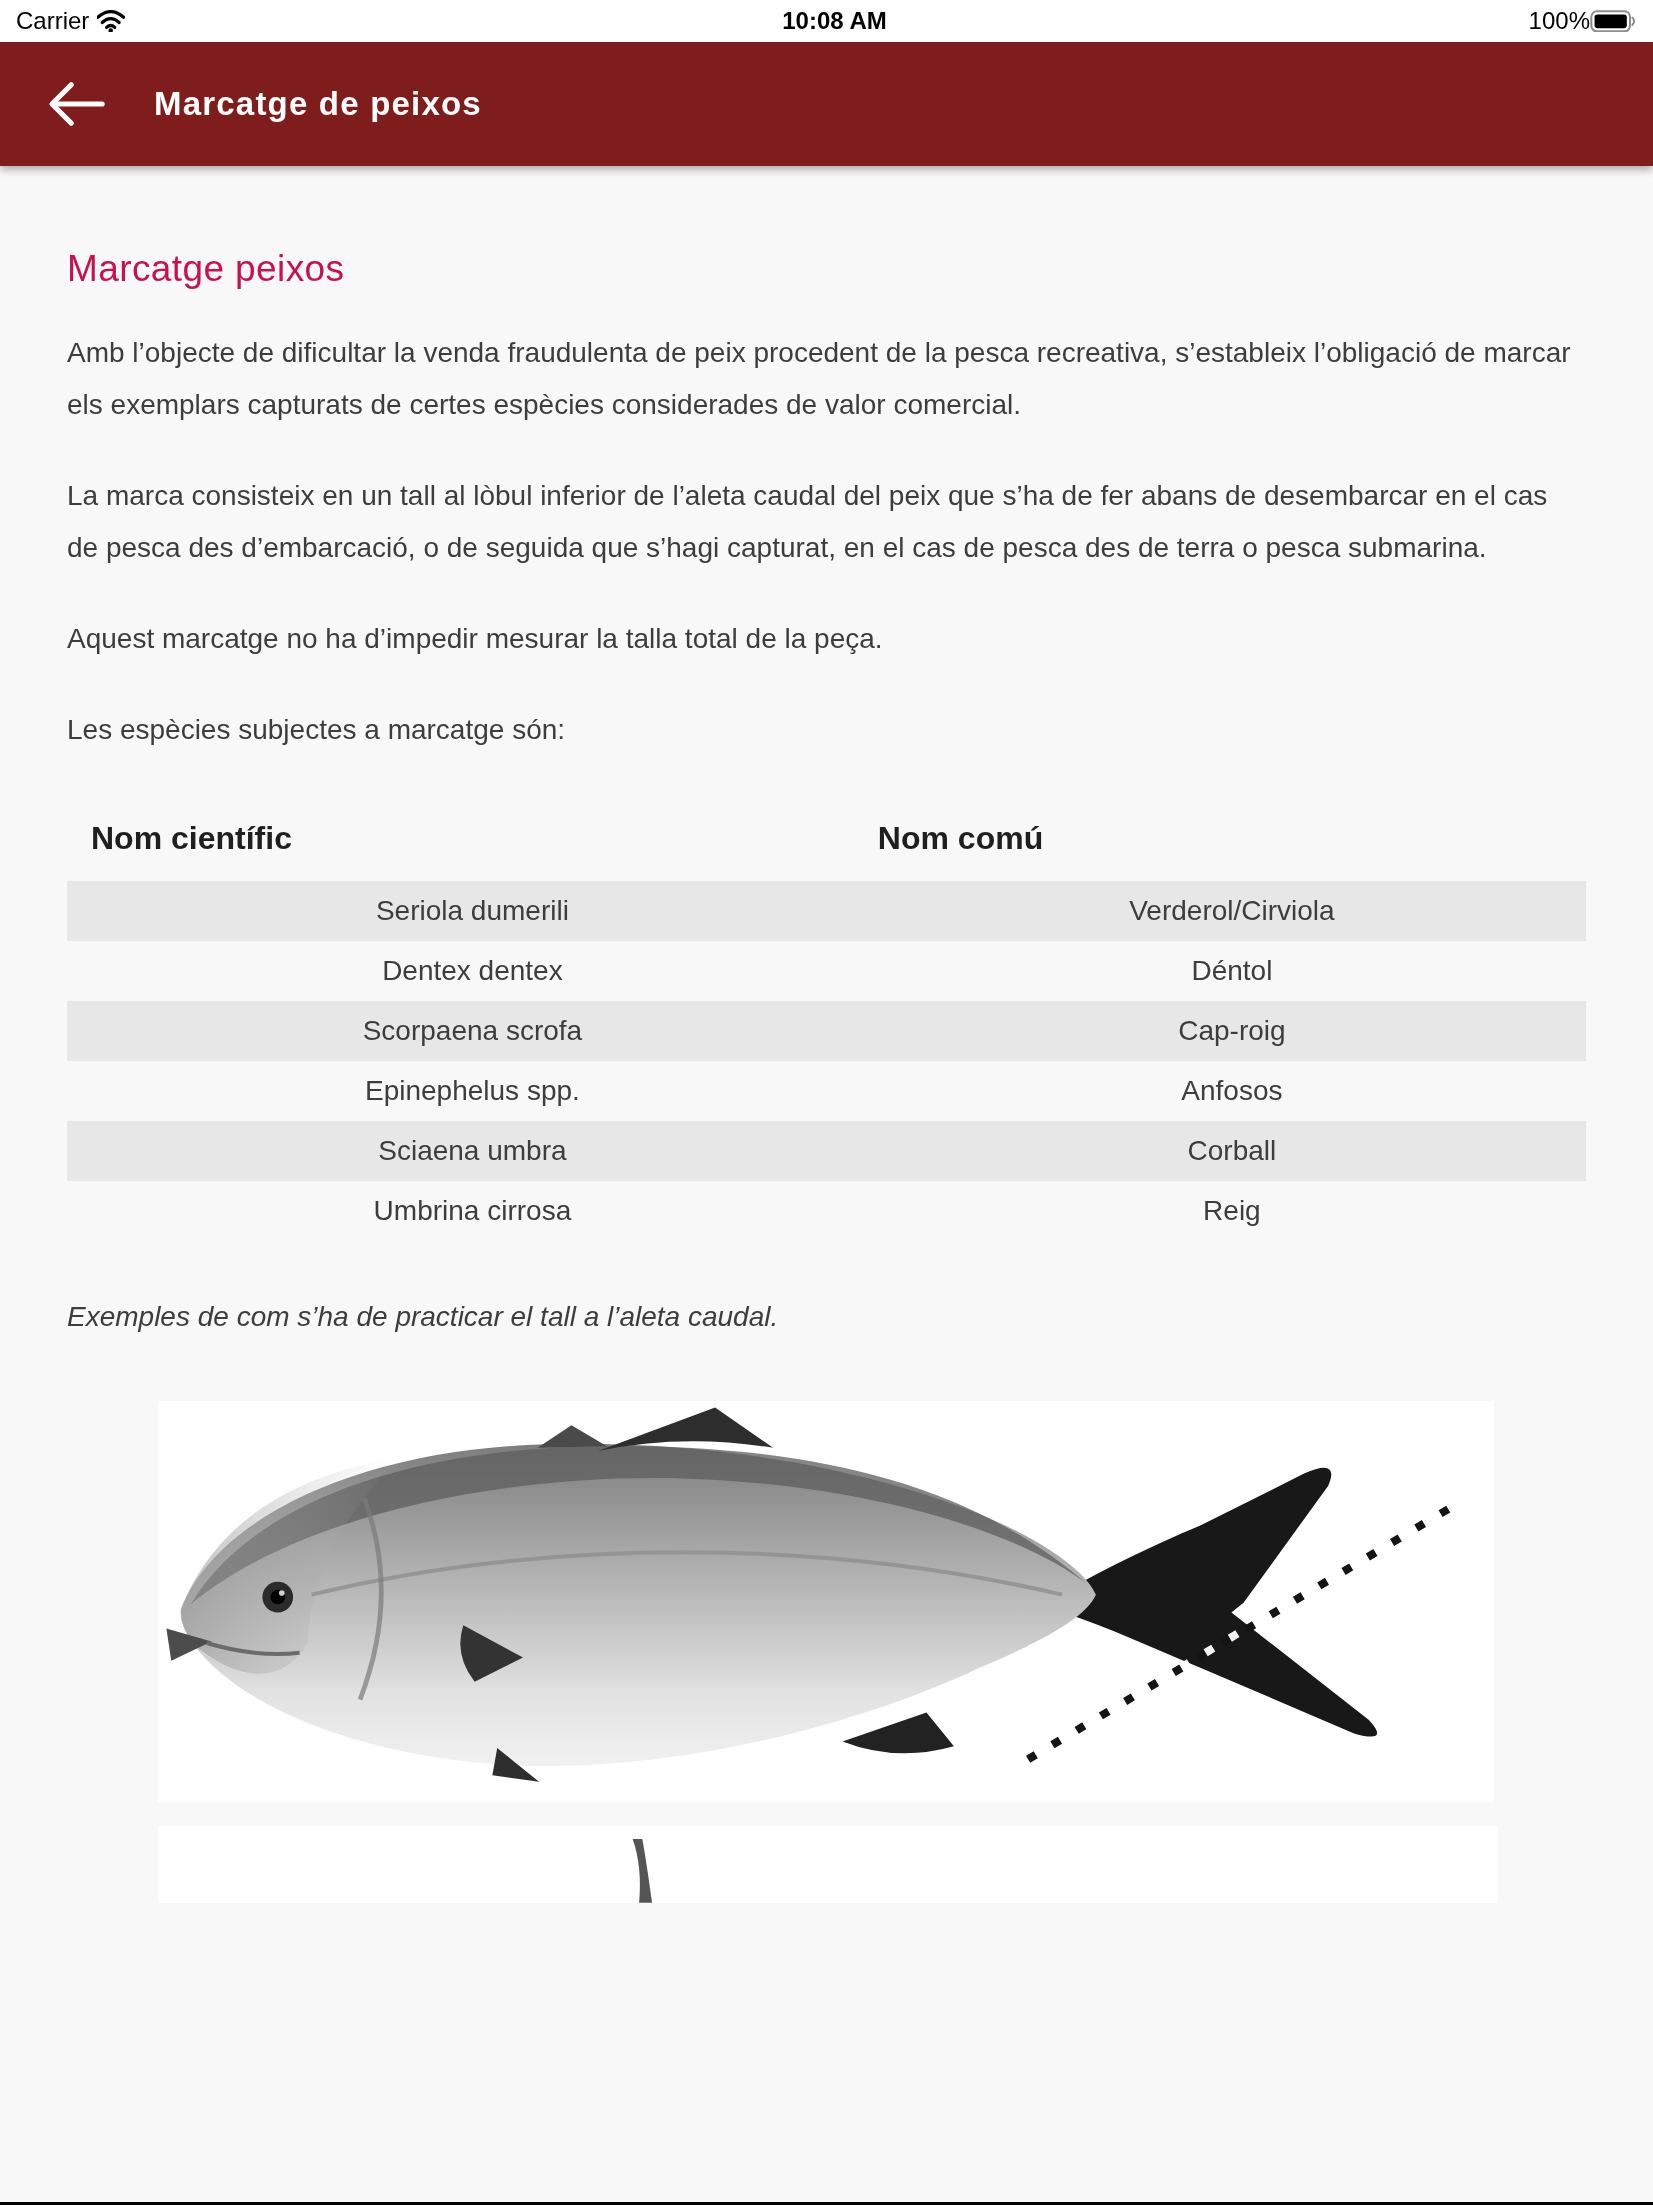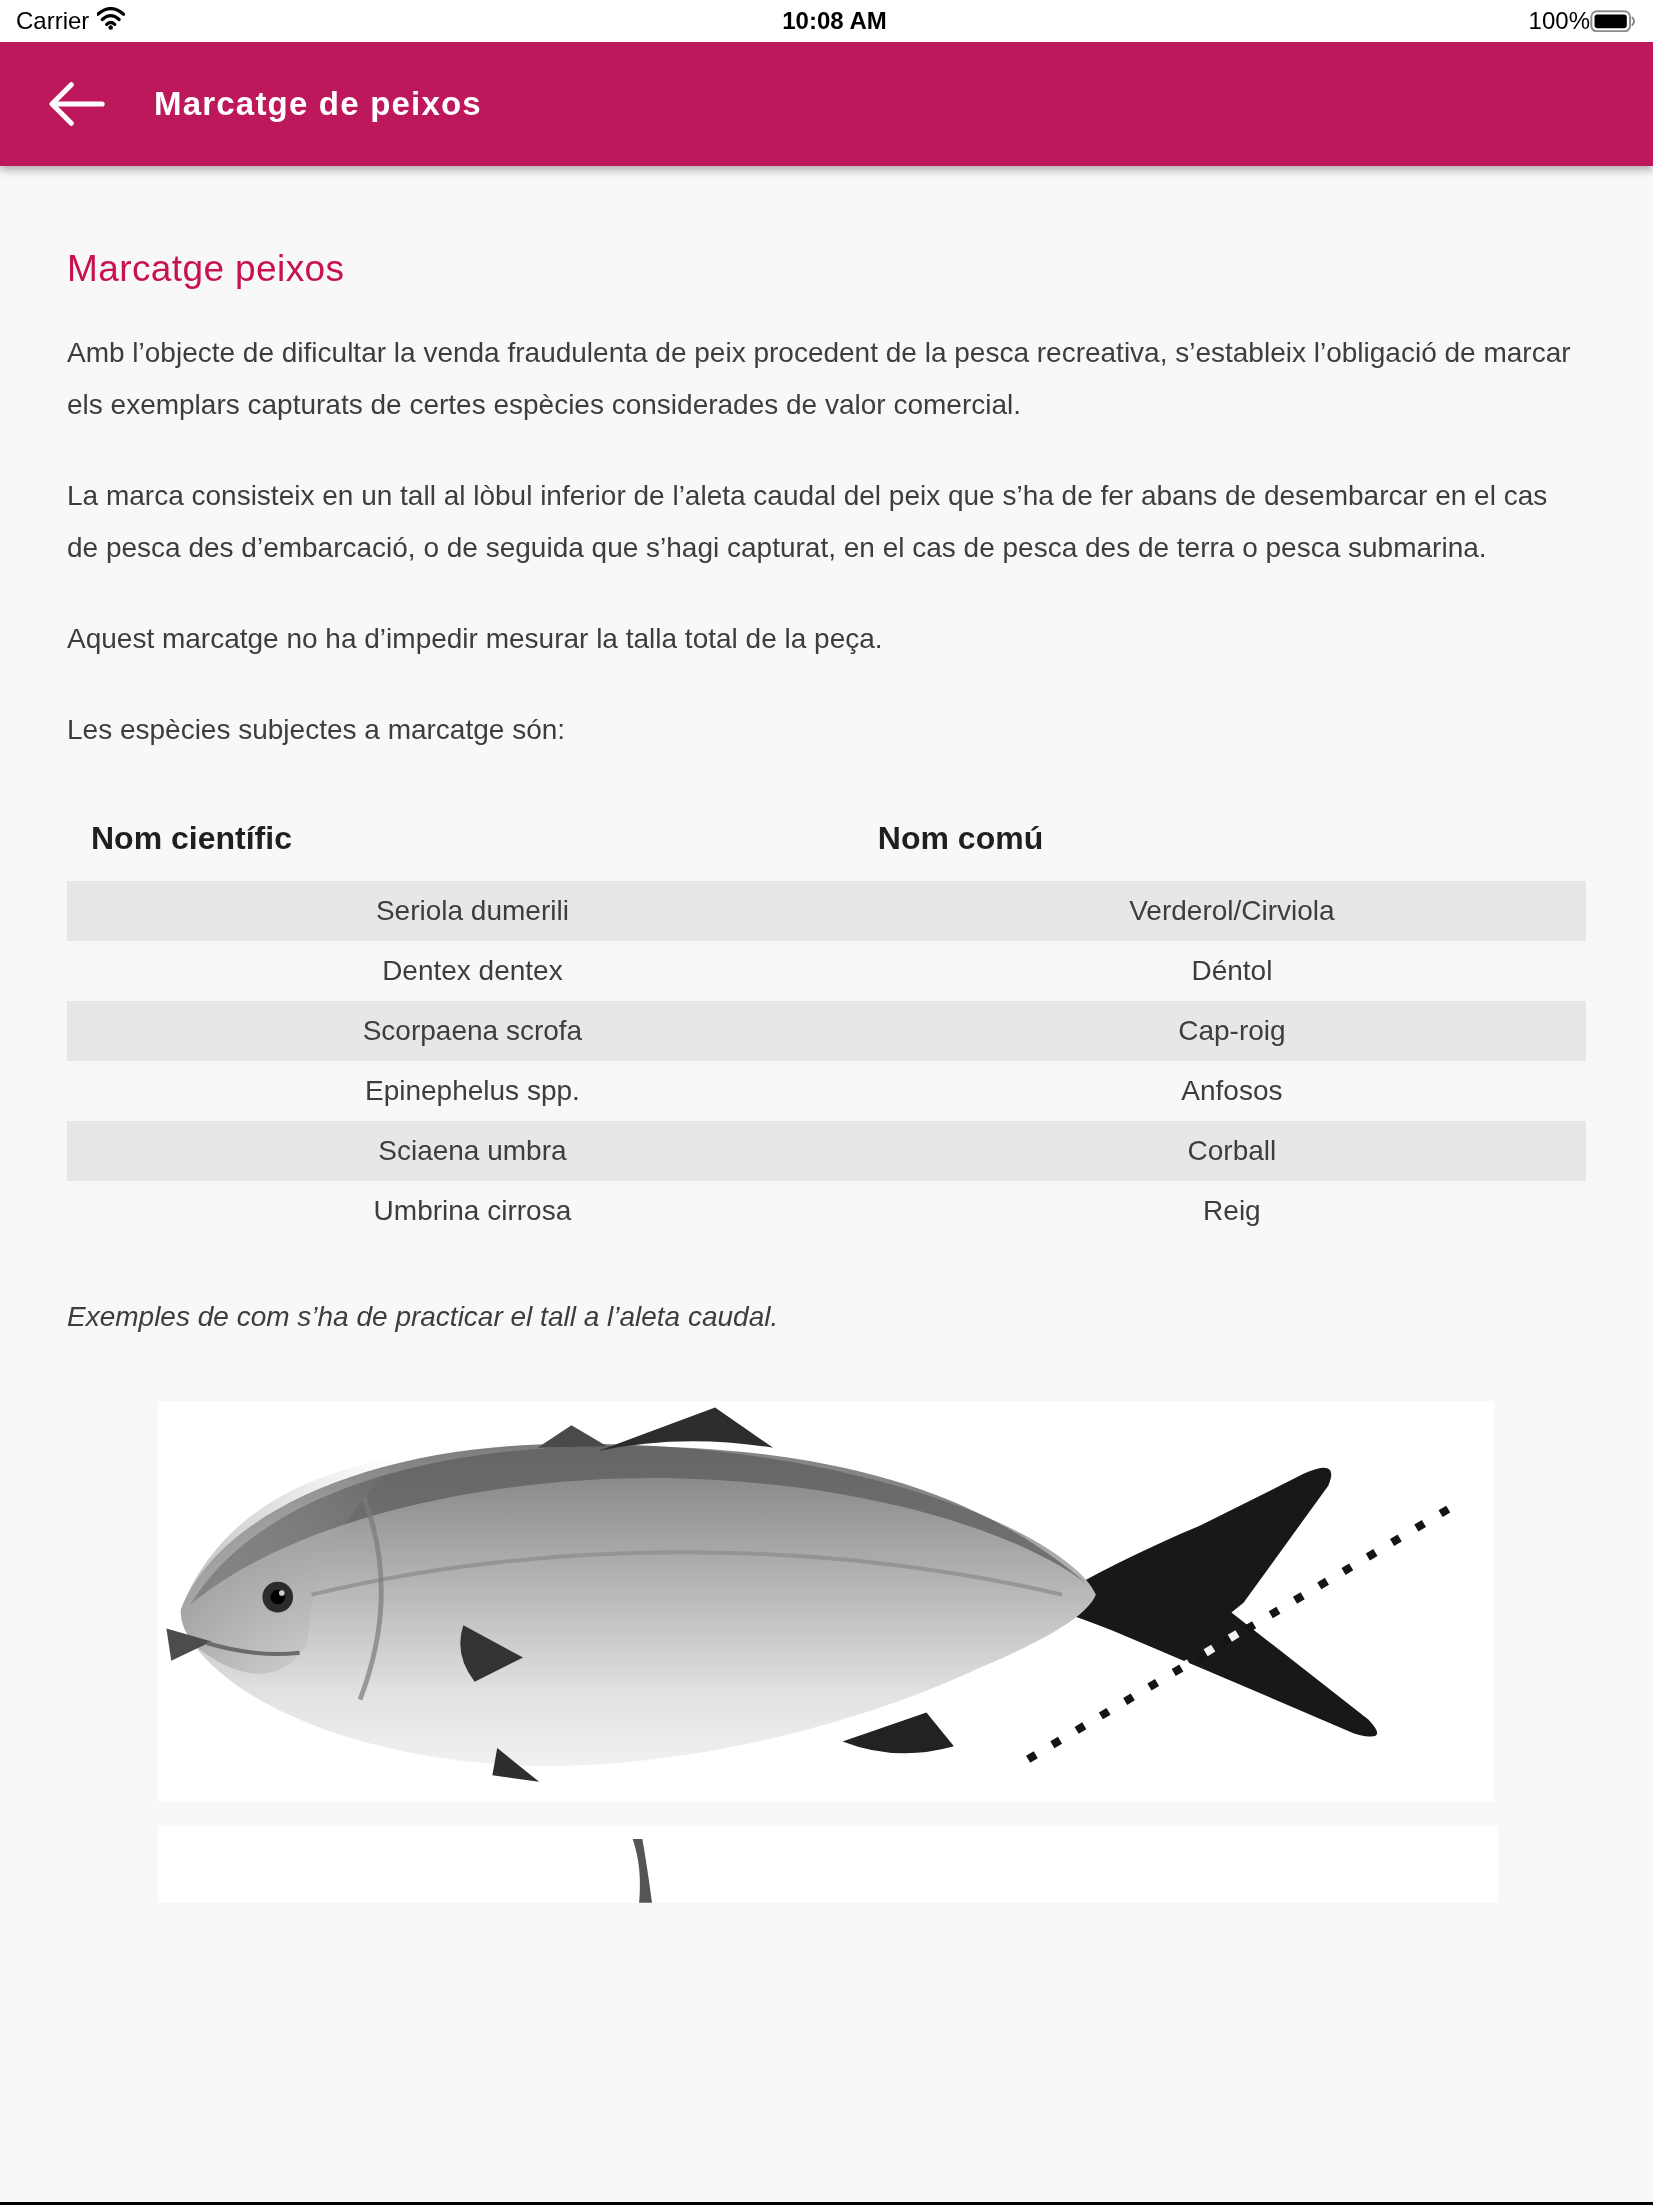--- a/index.html
+++ b/index.html
@@ -8,28 +8,28 @@
     background:#f8f8f8;
     font-family:"Liberation Sans", sans-serif;
     color:#3a3a3a;
   }
   
   .status-bar{
     height:42px;background:#ffffff;display:flex;align-items:center;
     padding:0 16px;box-sizing:border-box;font-size:24px;color:#000;
     position:relative;z-index:5;
   }
-  .sb-left{display:flex;align-items:flex-start;gap:8px;width:323px;}
+  .sb-left{display:flex;align-items:center;gap:8px;width:323px;}
   .sb-center{position:absolute;left:16px;right:0;text-align:center;font-weight:700;}
   .sb-right{margin-left:auto;display:flex;align-items:center;z-index:1;}
   .wifi{width:27.4px;height:22.6px;}
   .battery{width:47px;height:22.6px;}
   
   .app-bar{
-    height:124px;background:#be185d;display:flex;align-items:center;
+    height:124px;background:#7f1d1d;display:flex;align-items:center;
     padding:0 0 0 39px;box-sizing:border-box;position:relative;z-index:4;
     box-shadow:0 4px 8px rgba(0,0,0,0.30);
   }
   .back-btn{width:71px;height:71px;display:flex;align-items:center;justify-content:center;cursor:pointer;background:none;border:none;padding:0;}
   .app-title{color:#ffffff;font-size:33px;font-weight:700;letter-spacing:1.2px;margin-left:44px;}
   
   .content{padding:0 67px;}
   h1.page-heading{
     margin:82px 0 37px 0;font-size:37px;font-weight:400;color:#c8124f;letter-spacing:0.4px;
   }

